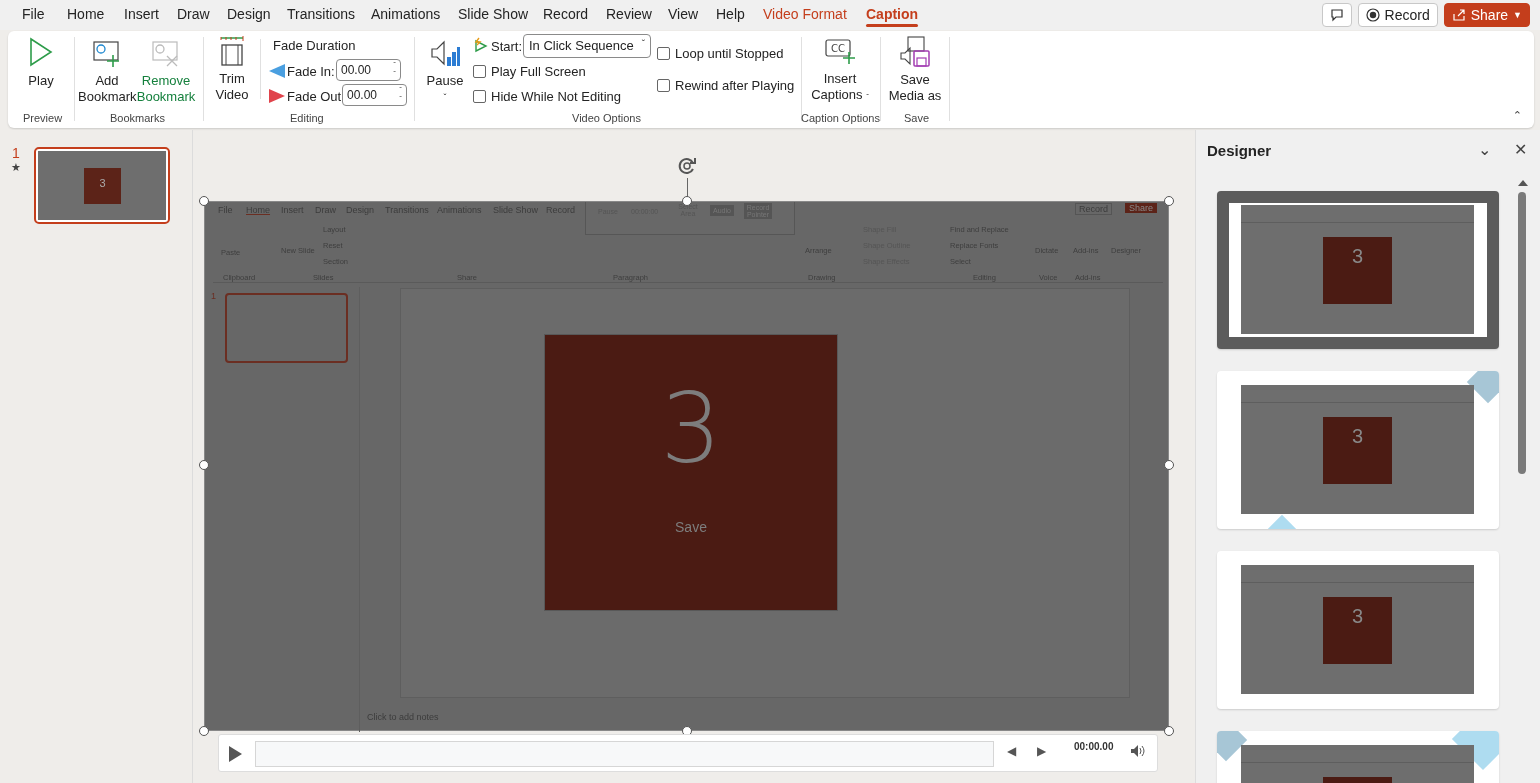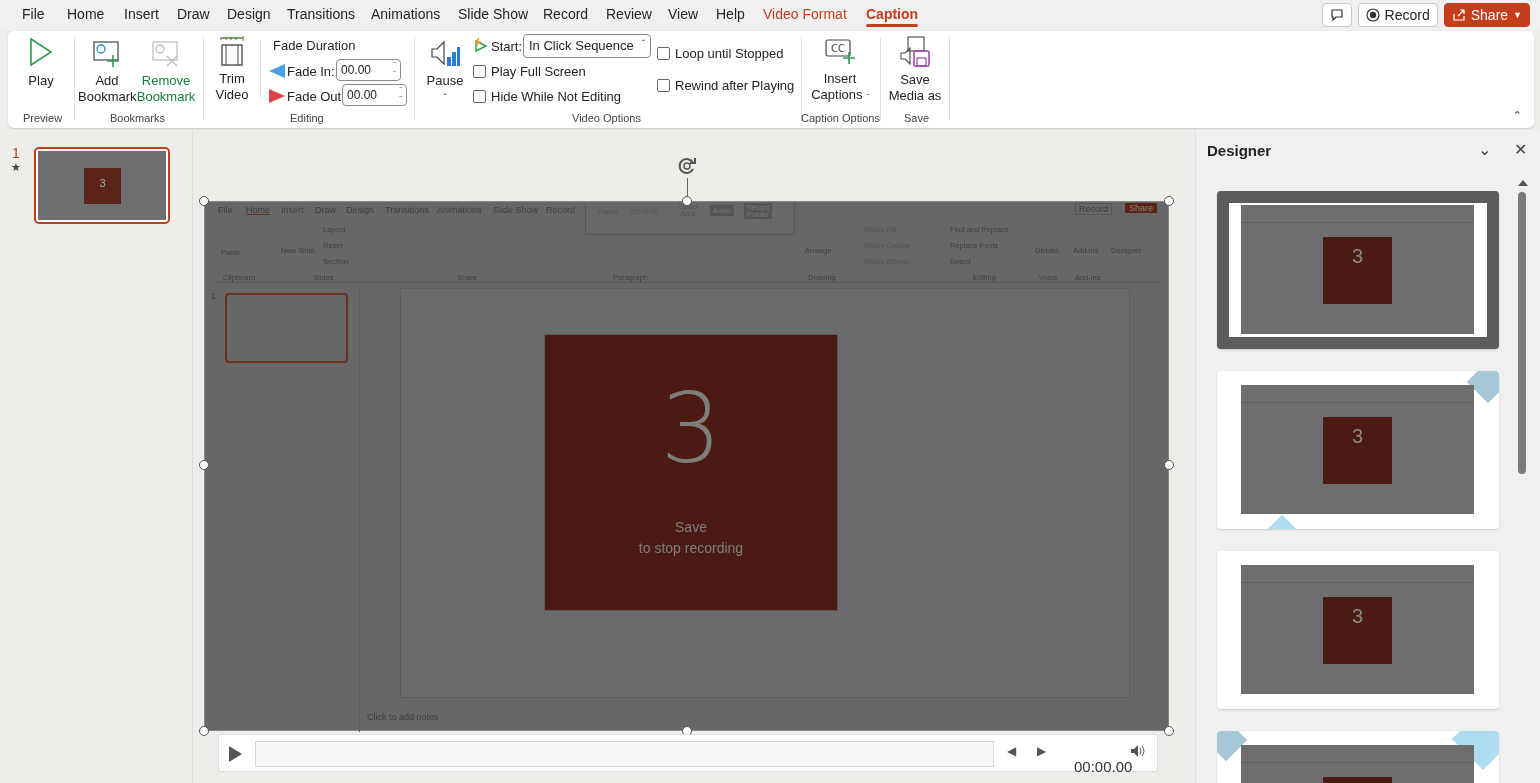--- a/index.html
+++ b/index.html
@@ -52,21 +52,21 @@
   .red-sq .msg { font-size: 14px; line-height: 21px; margin-top: 40px; }
   .v-notes { position: absolute; left: 162px; top: 510px; font-size: 9px; color: #3c3c3c; }
   .v-recbar { position: absolute; left: 380px; top: 0; width: 210px; height: 33px; border: 1px solid #565656; border-top: 0; background: #686868; }
   .v-recbar span { position: absolute; font-size: 7px; color: #555; }
 
   
   .player { position: absolute; left: 218px; top: 734px; width: 940px; height: 38px; background: #fff; border: 1px solid #ddd; border-radius: 3px; }
   .player .play { position: absolute; left: 10px; top: 11px; width: 0; height: 0; border-left: 13px solid #555; border-top: 8px solid transparent; border-bottom: 8px solid transparent; }
   .player .track { position: absolute; left: 36px; top: 6px; width: 739px; height: 26px; background: #f7f8f9; border: 1px solid #d6d6d6; }
   .player .ctrl { position: absolute; top: 9px; font-size: 12px; color: #555; }
-  .player .time { position: absolute; left: 855px; top: 23px; font-size: 15px; color: #333; }
+  .player .time { position: absolute; left: 855px; top: 6px; font-size: 10px; color: #333; font-weight: bold; }
 
   
   .rotate { position: absolute; left: 675px; top: 154px; width: 24px; height: 24px; }
   .rot-line { position: absolute; left: 687px; top: 178px; width: 1px; height: 22px; background: #666; }
 
   
   .designer { position: absolute; left: 1195px; top: 130px; width: 345px; height: 653px; background: #f0f0f0; border-left: 1px solid #ddd; }
   .designer h2 { position: absolute; left: 11px; top: 12px; font-size: 15px; font-weight: 600; color: #242424; }
   .d-icon { position: absolute; top: 10px; font-size: 16px; color: #444; }
   .d-card { position: absolute; left: 21px; width: 282px; height: 158px; background: #fff; border-radius: 4px; box-shadow: 0 1px 2px rgba(0,0,0,0.15); overflow: hidden; }
@@ -316,21 +316,20 @@
   </div>
   <div class="v-thumbpanel">
     <span class="v-label" style="left:6px;top:4px;color:#6b2e22;font-size:9px">1</span>
     <div class="v-thumb"></div>
   </div>
   <div class="v-slide"></div>
   <div class="red-sq">
     <div class="big">3</div>
     <div class="msg">
       <div>Save</div>
-      <div>to stop recording</div>
     </div>
   </div>
   <div class="v-notes">Click to add notes</div>
 </div>
 
 <div class="handle" style="left:199px;top:196px"></div>
 <div class="handle" style="left:682px;top:196px"></div>
 <div class="handle" style="left:1164px;top:196px"></div>
 <div class="handle" style="left:199px;top:460px"></div>
 <div class="handle" style="left:1164px;top:460px"></div>

